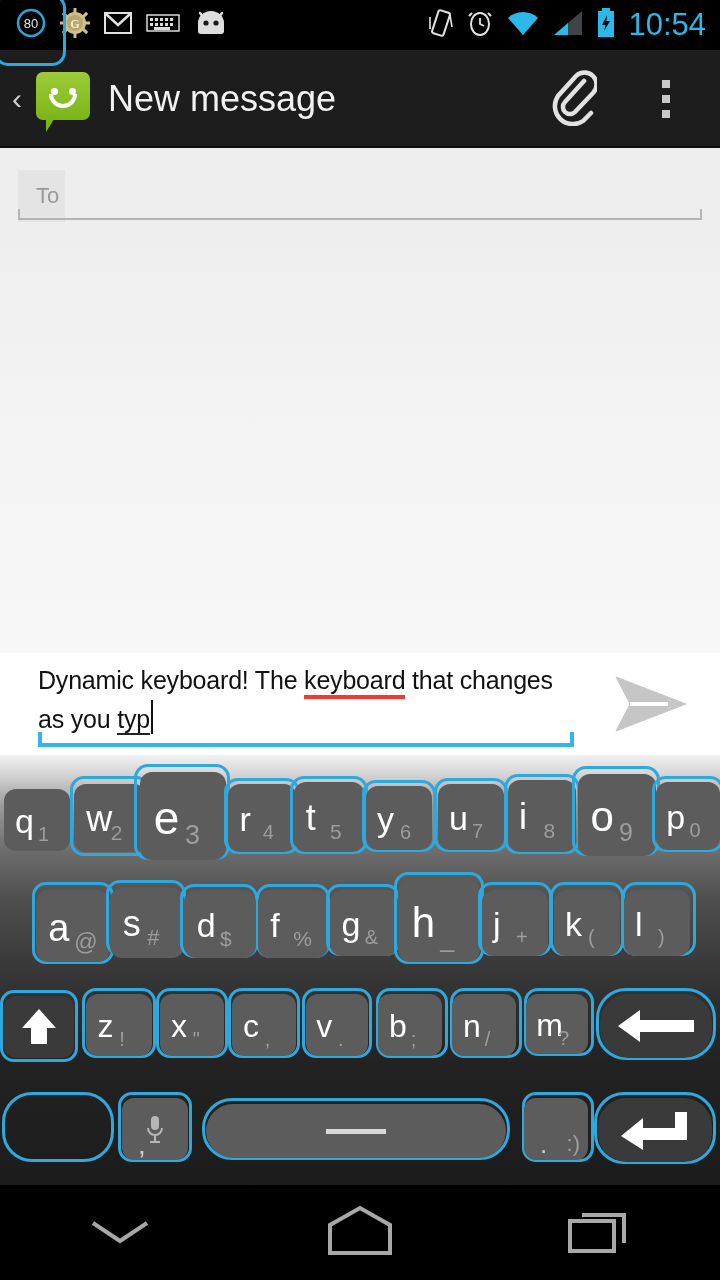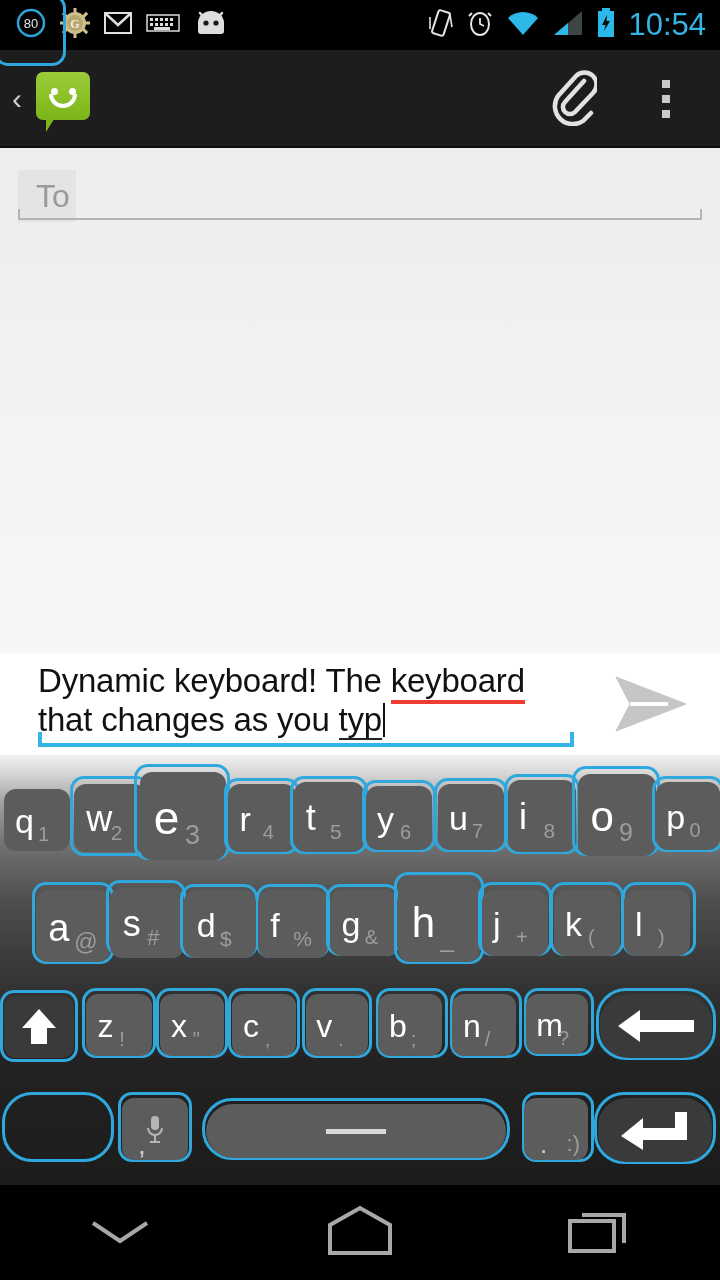--- a/index.html
+++ b/index.html
@@ -34,32 +34,32 @@
   .ab-btn { width:88px; height:98px; display:flex; align-items:center; justify-content:center; }
   .dots { display:flex; flex-direction:column; gap:7px; }
   .dots i { display:block; width:8px; height:8px; background:#c9c9c9; }
   .ab-divider { position:absolute; left:0; top:146px; width:720px; height:2px; background:#0d0d0d; }
 
   
   .body { position:absolute; left:0; top:148px; width:720px; height:505px;
           background:#eeeeee; }
   .to-row { position:relative; height:80px; }
   .to-field { position:absolute; left:18px; top:22px; width:684px; height:52px; }
-  .to-placeholder { color:#9a9a9a; font-size:32px; line-height:52px; padding-left:18px;
+  .to-placeholder { color:#9a9a9a; font-size:22px; line-height:52px; padding-left:18px;
                     background:#e4e4e4; display:inline-block; padding-right:6px; }
   .to-underline { position:absolute; left:18px; top:70px; width:684px; height:2px; background:#b4b4b4; }
   .to-underline:before,.to-underline:after { content:""; position:absolute; width:2px; height:10px;
       background:#b4b4b4; top:-9px; } .to-underline:before{left:0;} .to-underline:after{right:0;}
   .thread-area { position:absolute; left:0; top:80px; width:720px; height:425px;
       background:linear-gradient(#eeeeee,#f2f2f2 30%,#f7f7f7); }
 
   
   .composebar { position:absolute; left:0; top:653px; width:720px; height:102px; background:#ffffff; }
   .msg-wrap { position:absolute; left:38px; top:8px; width:540px; }
-  .msg-text { font-size:33px; line-height:39px; color:#111; letter-spacing:-0.2px; }
+  .msg-text { font-size:25px; line-height:39px; color:#111; letter-spacing:-0.2px; }
   .spell { border-bottom:4px solid #ee3b33; padding-bottom:1px; }
   .compose-word { border-bottom:2px solid #222; }
   .caret { display:inline-block; width:2px; height:34px; background:#111; vertical-align:-6px; margin-left:1px; }
   .msg-underline { position:absolute; left:38px; top:90px; width:536px; height:4px; background:#33b5e5; }
   .msg-underline:before,.msg-underline:after { content:""; position:absolute; width:4px; height:12px;
       background:#33b5e5; top:-11px; } .msg-underline:before{left:0;} .msg-underline:after{right:0;}
   .send-btn { position:absolute; left:596px; top:658px; width:110px; height:96px;
       display:flex; align-items:center; justify-content:center; }
 
   
@@ -184,20 +184,21 @@
 
   <div class="actionbar">
     <div class="ab-back">‹</div>
     <div class="ab-appicon">
       <div class="bubble"></div>
         <div class="tail"></div>
       <div class="eye l"></div>
         <div class="eye r"></div>
         <div class="mouth"></div>
     </div>
+    <div class="ab-title">New message</div>
     <div class="ab-actions">
       <div class="ab-btn">
         <span>
           <svg width="46" height="58" viewBox="0 0 46 58">
             <path d="M33 13 L14 34 a7 7 0 0 0 10 10 L42 25 a12 12 0 0 0 -17 -17 L7 28 a18 18 0 0 0 25 25 L40 45" fill="none" stroke="#e2e2e2" stroke-width="4.5" stroke-linecap="round"></path>
           </svg>
         </span>
       </div>
       <div class="ab-btn">
         <span class="dots">

